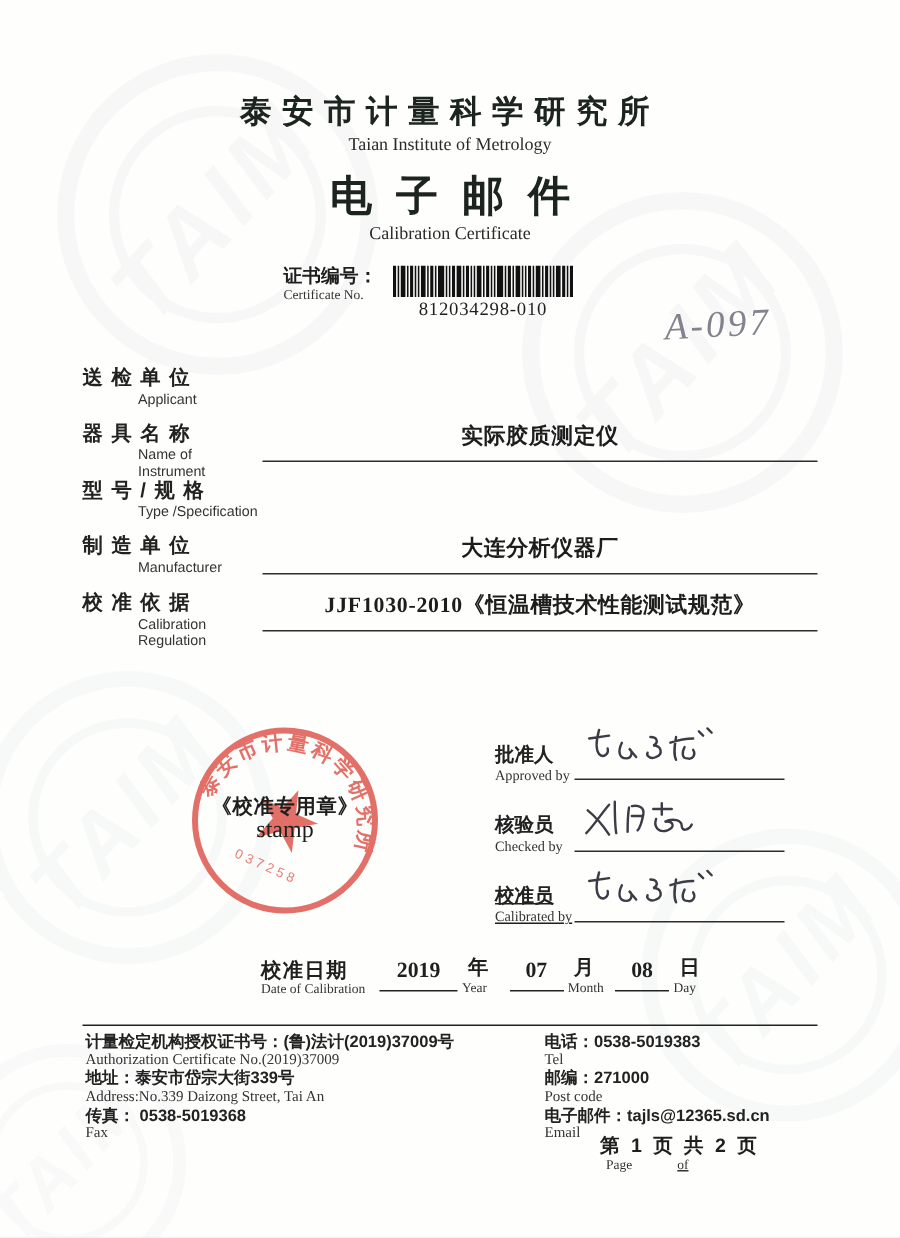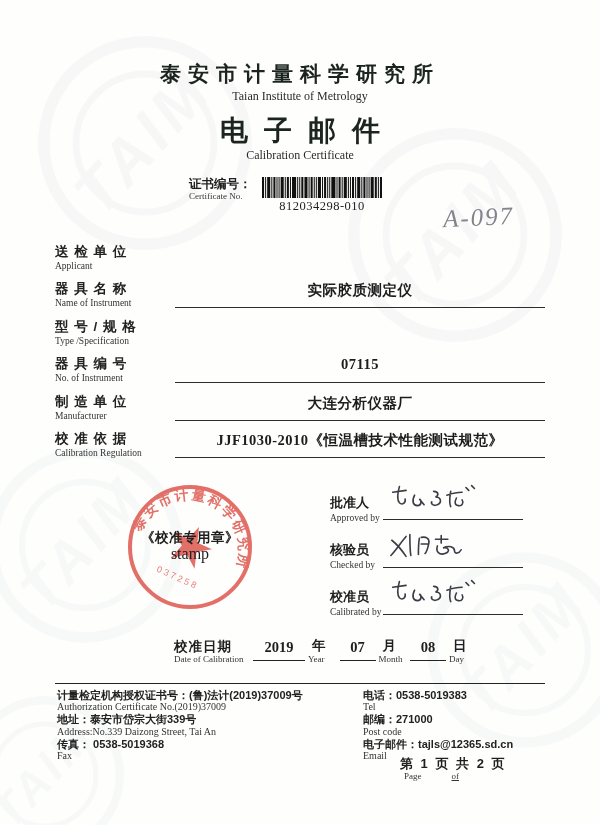--- a/index.html
+++ b/index.html
@@ -29,21 +29,21 @@
   .certno-num { position:absolute; top:199px; left:262px; width:120px; text-align:center;
     font-family:"Liberation Serif", serif; font-size:12.5px; letter-spacing:0.5px; }
   .handcode { position:absolute; top:203px; left:443px; width:90px;
     font-family:"Liberation Serif", serif; font-style:italic; font-size:25px;
     color:#83838d; transform:rotate(-3deg); letter-spacing:2px; }
   
   .fields { position:absolute; top:241px; left:55px; width:490px; }
   .frow { display:flex; height:37.4px; align-items:flex-start; }
   .flabel { width:120px; padding-top:2px; }
   .flabel-cn { font-size:13.5px; font-weight:700; letter-spacing:1px; white-space:nowrap; color:#222; }
-  .flabel-en { font-family:Liberation Serif, serif; font-size:9.5px; color:#333; margin-top:0px; }
+  .flabel-en { font-family:Liberation Sans, sans-serif; font-size:9.5px; color:#333; margin-top:0px;margin-left:37px; }
   .fvalue { flex:1; border-bottom:1.5px solid #2c2c2c; text-align:center;
     font-family:"Liberation Serif", serif; font-size:14.5px; font-weight:600;
     color:#1d1d1d; padding-top:3px; height:30px; letter-spacing:0.5px; }
   
   .stamp { position:absolute; top:481px; left:124px; width:132px; height:132px; }
   .stamp svg { width:100%; height:100%; }
   .stamp-overlay-cn { position:absolute; top:529px; left:110px; width:160px; text-align:center;
     font-size:13.5px; font-weight:700; color:#1e1e1e; letter-spacing:0.5px; }
   .stamp-overlay-en { position:absolute; top:545px; left:110px; width:160px; text-align:center;
     font-family:"Liberation Serif", serif; font-size:16px; color:#1e1e1e; }
@@ -191,27 +191,20 @@
       <div class="fvalue">实际胶质测定仪</div>
     </div>
     <div class="frow">
       <div class="flabel">
           <div class="flabel-cn">型 号 / 规 格</div>
           <div class="flabel-en">Type /Specification</div>
         </div>
     </div>
     <div class="frow">
       <div class="flabel">
-          <div class="flabel-cn">器 具 编 号</div>
-          <div class="flabel-en">No. of Instrument</div>
-        </div>
-      <div class="fvalue">07115</div>
-    </div>
-    <div class="frow">
-      <div class="flabel">
           <div class="flabel-cn">制 造 单 位</div>
           <div class="flabel-en">Manufacturer</div>
         </div>
       <div class="fvalue">大连分析仪器厂</div>
     </div>
     <div class="frow">
       <div class="flabel">
           <div class="flabel-cn">校 准 依 据</div>
           <div class="flabel-en">Calibration Regulation</div>
         </div>
@@ -257,21 +250,21 @@
   </div>
   <div class="sigline" style="top:567px;left:383px;width:140px;"></div>
   <svg class="sigink" style="top:529px;left:388px;width:95px;height:32px;" viewBox="0 0 100 30">
     <g fill="none" stroke="currentColor" stroke-width="1.7" stroke-linecap="round">
       <path d="M4,10 C9,14 15,21 19,27 M19,6 C13,13 8,21 3,26 M23,4 C23,12 23,20 24,26"></path>
       <path d="M33,8 C32,14 32,20 32,25 M35,7 C40,6 44,8 43,13 C42,18 41,22 39,24 M35,14 L42,14"></path>
       <path d="M56,5 L56,13 M50,9 L63,9 M52,16 C50,22 54,26 60,24 C66,22 64,17 58,18 C64,15 70,17 70,21 C70,25 75,24 77,20"></path>
     </g>
   </svg>
 
-  <div class="sigrow" style="top:588px;">
+  <div class="sigrow" style="top:588px;text-decoration:underline;">
     <div class="sig-label-cn">校准员</div>
     <div class="sig-label-en">Calibrated by</div>
   </div>
   <div class="sigline" style="top:614px;left:383px;width:140px;"></div>
   <svg class="sigink" style="top:577px;left:388px;width:95px;height:32px;" viewBox="0 0 100 30">
     <g fill="none" stroke="currentColor" stroke-width="1.7" stroke-linecap="round">
       <path d="M5,9 L19,7 M12,3 C10,10 9,16 12,20 C15,23 19,20 18,16"></path>
       <path d="M28,12 C25,18 26,23 31,23 C35,23 36,18 33,16 L38,22"></path>
       <path d="M48,8 C53,8 54,12 50,14 C56,14 57,20 52,22 C48,24 45,21 46,19"></path>
       <path d="M66,8 C65,14 64,20 66,24 M62,12 C68,10 74,9 78,9 M72,15 C70,19 70,23 74,23 C78,24 80,20 78,17 M82,4 L85,7 M88,2 L91,5"></path>

